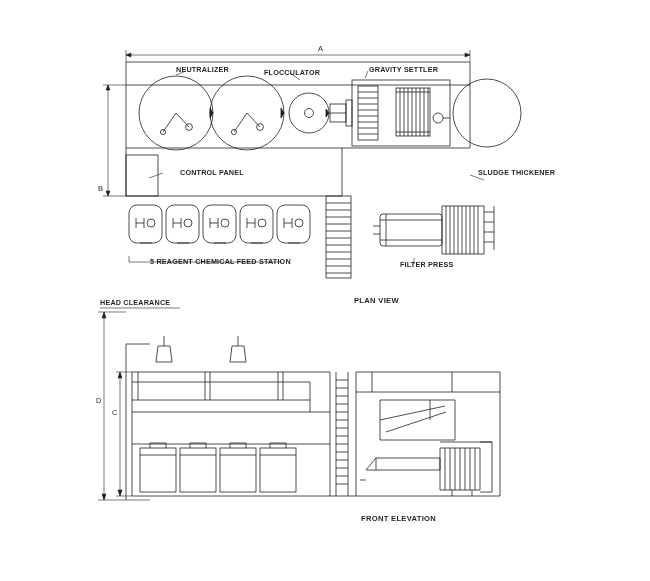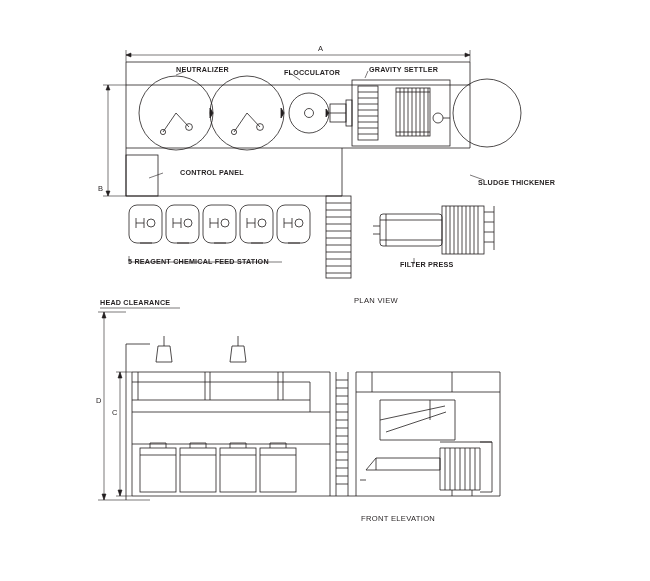--- a/index.html
+++ b/index.html
@@ -41,20 +41,21 @@
     font-size: 7.5px;
     color: #231f20;
     white-space: nowrap;
   }
   .view-title {
     position: absolute;
     font-size: 7.6px;
     letter-spacing: 0.3px;
     color: #231f20;
     white-space: nowrap;
+    font-weight: bold;
   }
 </style>
 </head>
 <body>
 
 <div id="sheet">
 
   <svg class="drawing" viewBox="0 0 650 581">
     <g fill="none" stroke="#231f20" stroke-width="0.8" stroke-linejoin="miter" stroke-linecap="butt">
 
@@ -261,24 +262,24 @@
 
     </g>
   </svg>
 
   <div class="dim" style="left:318px; top:44px;">A</div>
   <div class="dim" style="left:98px; top:184px;">B</div>
   <div class="dim" style="left:112px; top:408px;">C</div>
   <div class="dim" style="left:96px; top:396px;">D</div>
 
   <div class="lbl" style="left:176px; top:66px;">NEUTRALIZER</div>
-  <div class="lbl" style="left:264px; top:69px;margin-left:20px;">FLOCCULATOR</div>
+  <div class="lbl" style="left:264px; top:69px;">FLOCCULATOR</div>
   <div class="lbl" style="left:369px; top:66px;">GRAVITY SETTLER</div>
-  <div class="lbl" style="left:478px; top:179px;text-align:right;">SLUDGE THICKENER</div>
+  <div class="lbl" style="left:478px; top:169px;text-align:right;">SLUDGE THICKENER</div>
   <div class="lbl" style="left:180px; top:169px;">CONTROL PANEL</div>
-  <div class="lbl" style="left:128px; top:258px;">5 REAGENT CHEMICAL FEED STATION</div>
+  <div class="lbl" style="left:150px; top:258px;">5 REAGENT CHEMICAL FEED STATION</div>
   <div class="lbl" style="left:400px; top:261px;">FILTER PRESS</div>
   <div class="lbl" style="left:100px; top:299px;text-align:right;">HEAD CLEARANCE</div>
 
   <div class="view-title" style="left:354px; top:296px;">PLAN VIEW</div>
   <div class="view-title" style="left:361px; top:514px;">FRONT ELEVATION</div>
 
 </div>
 
 </body></html>

